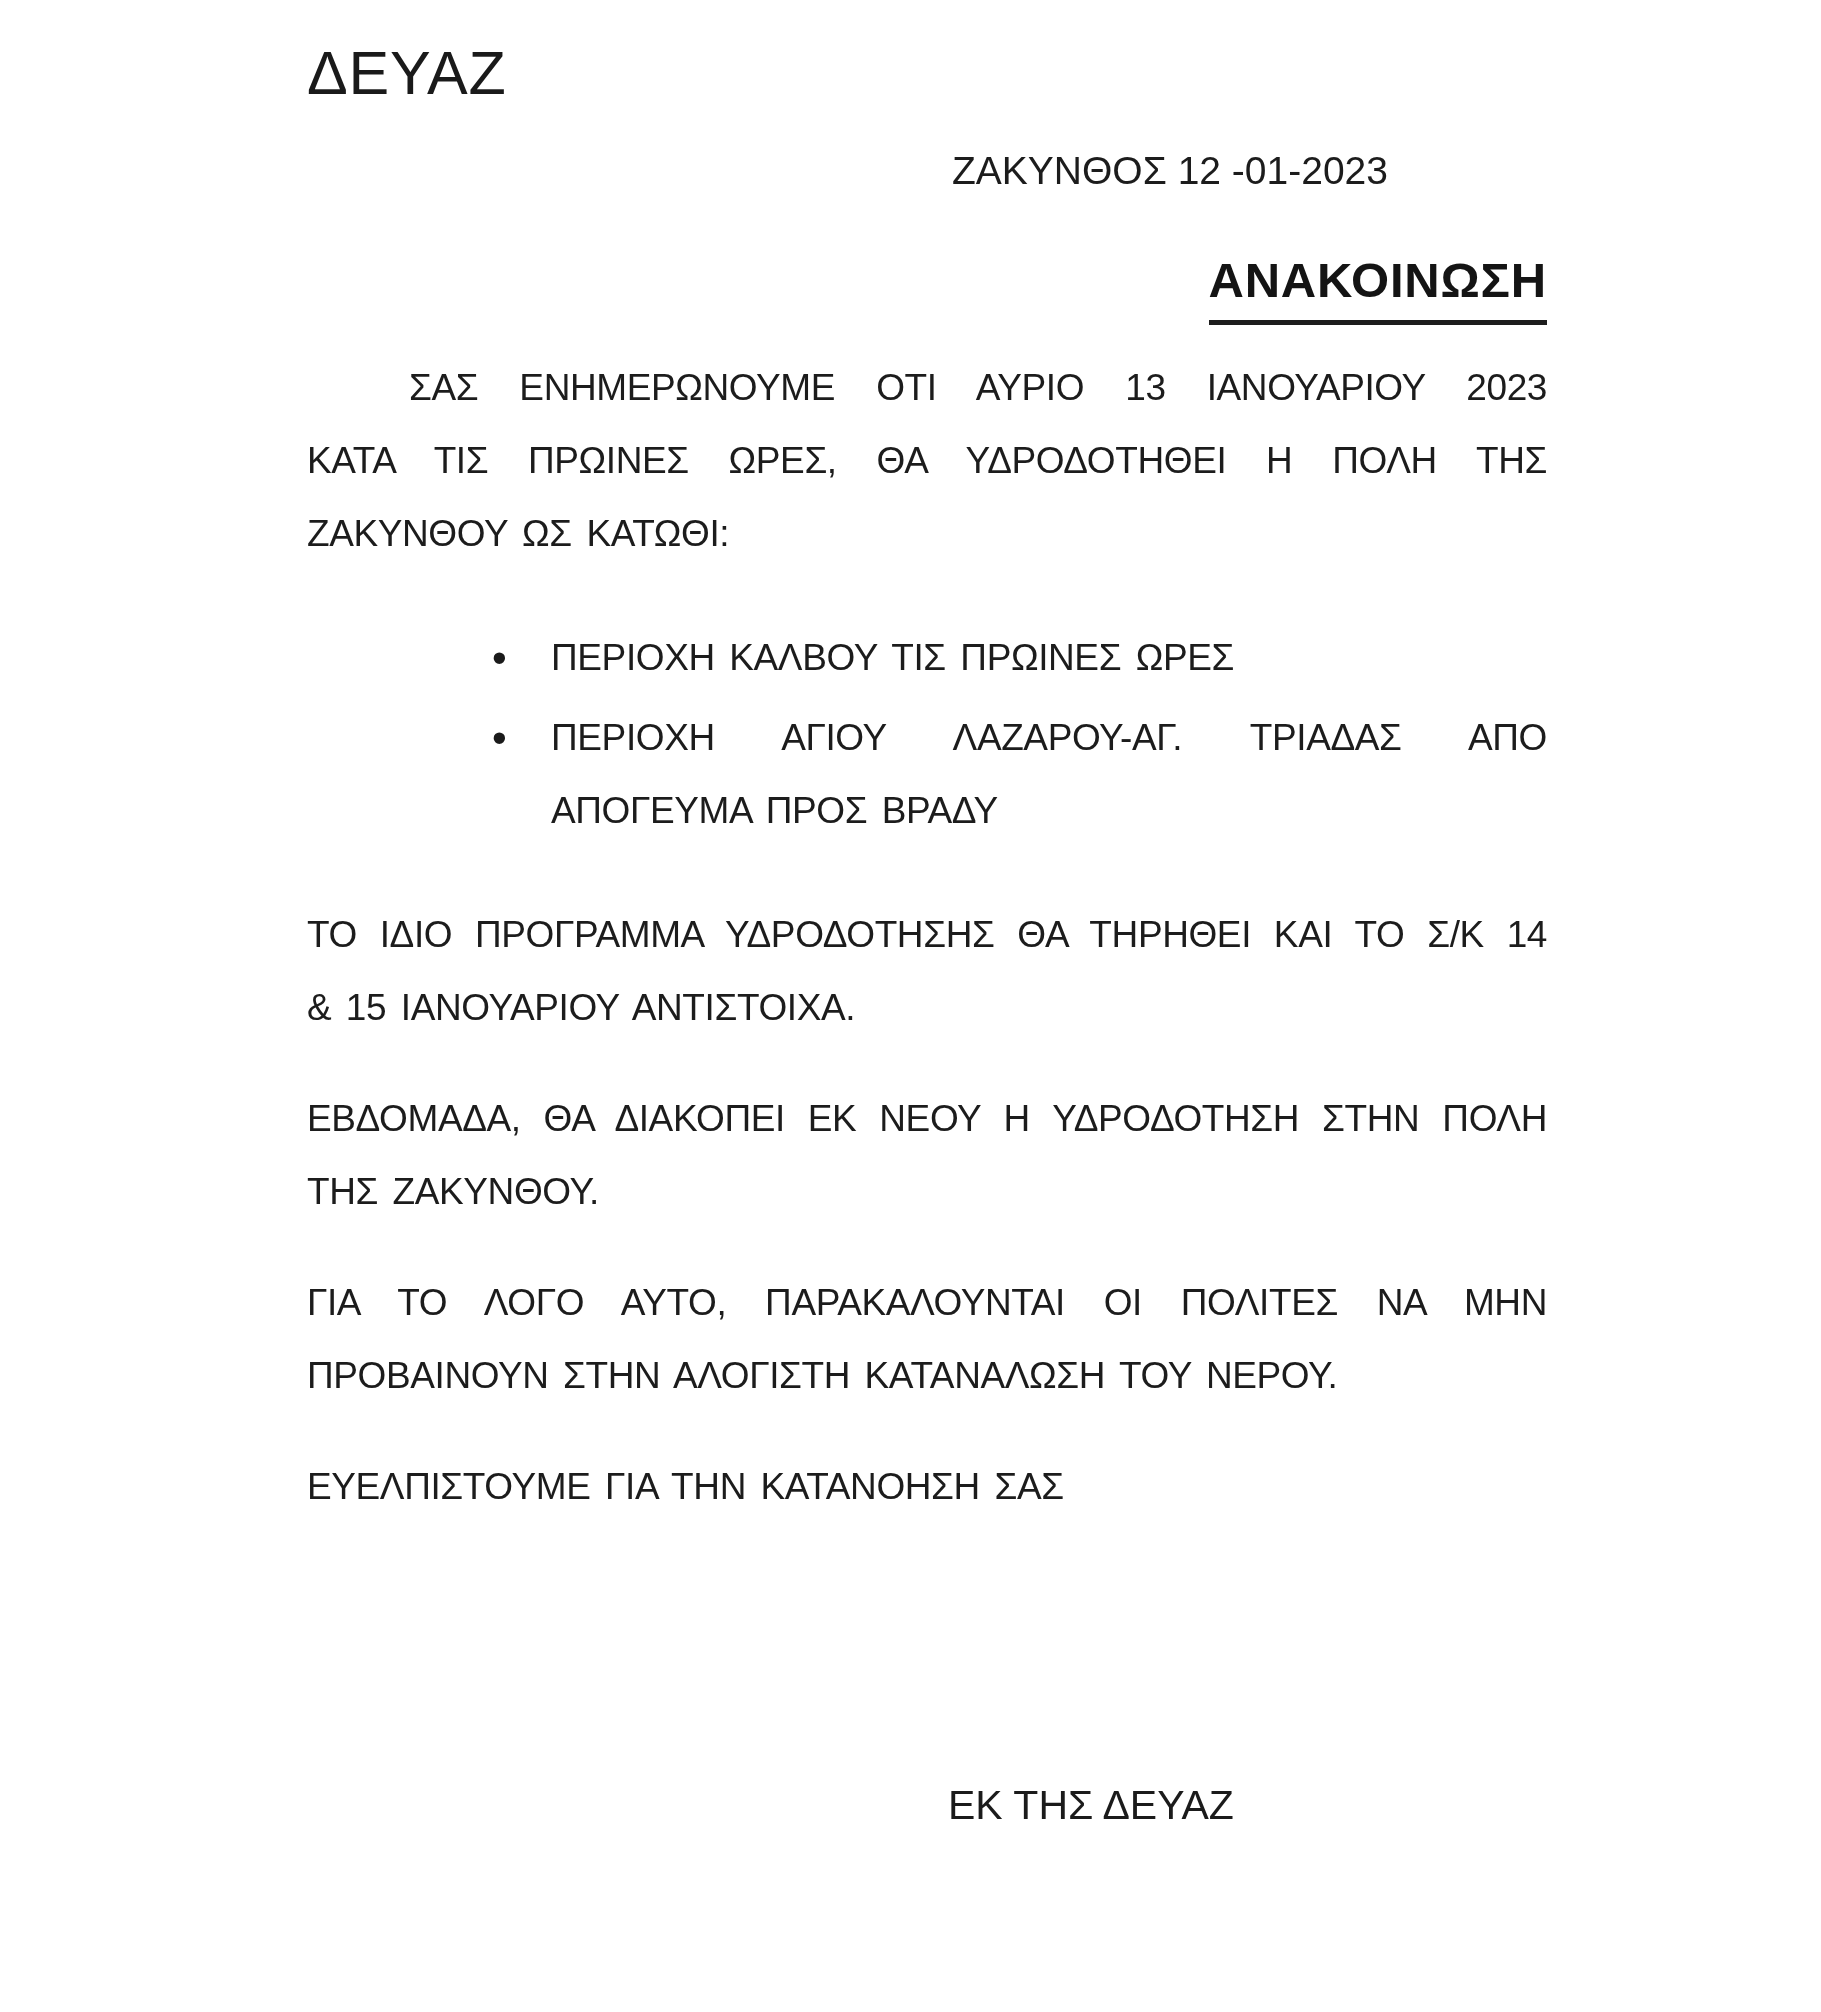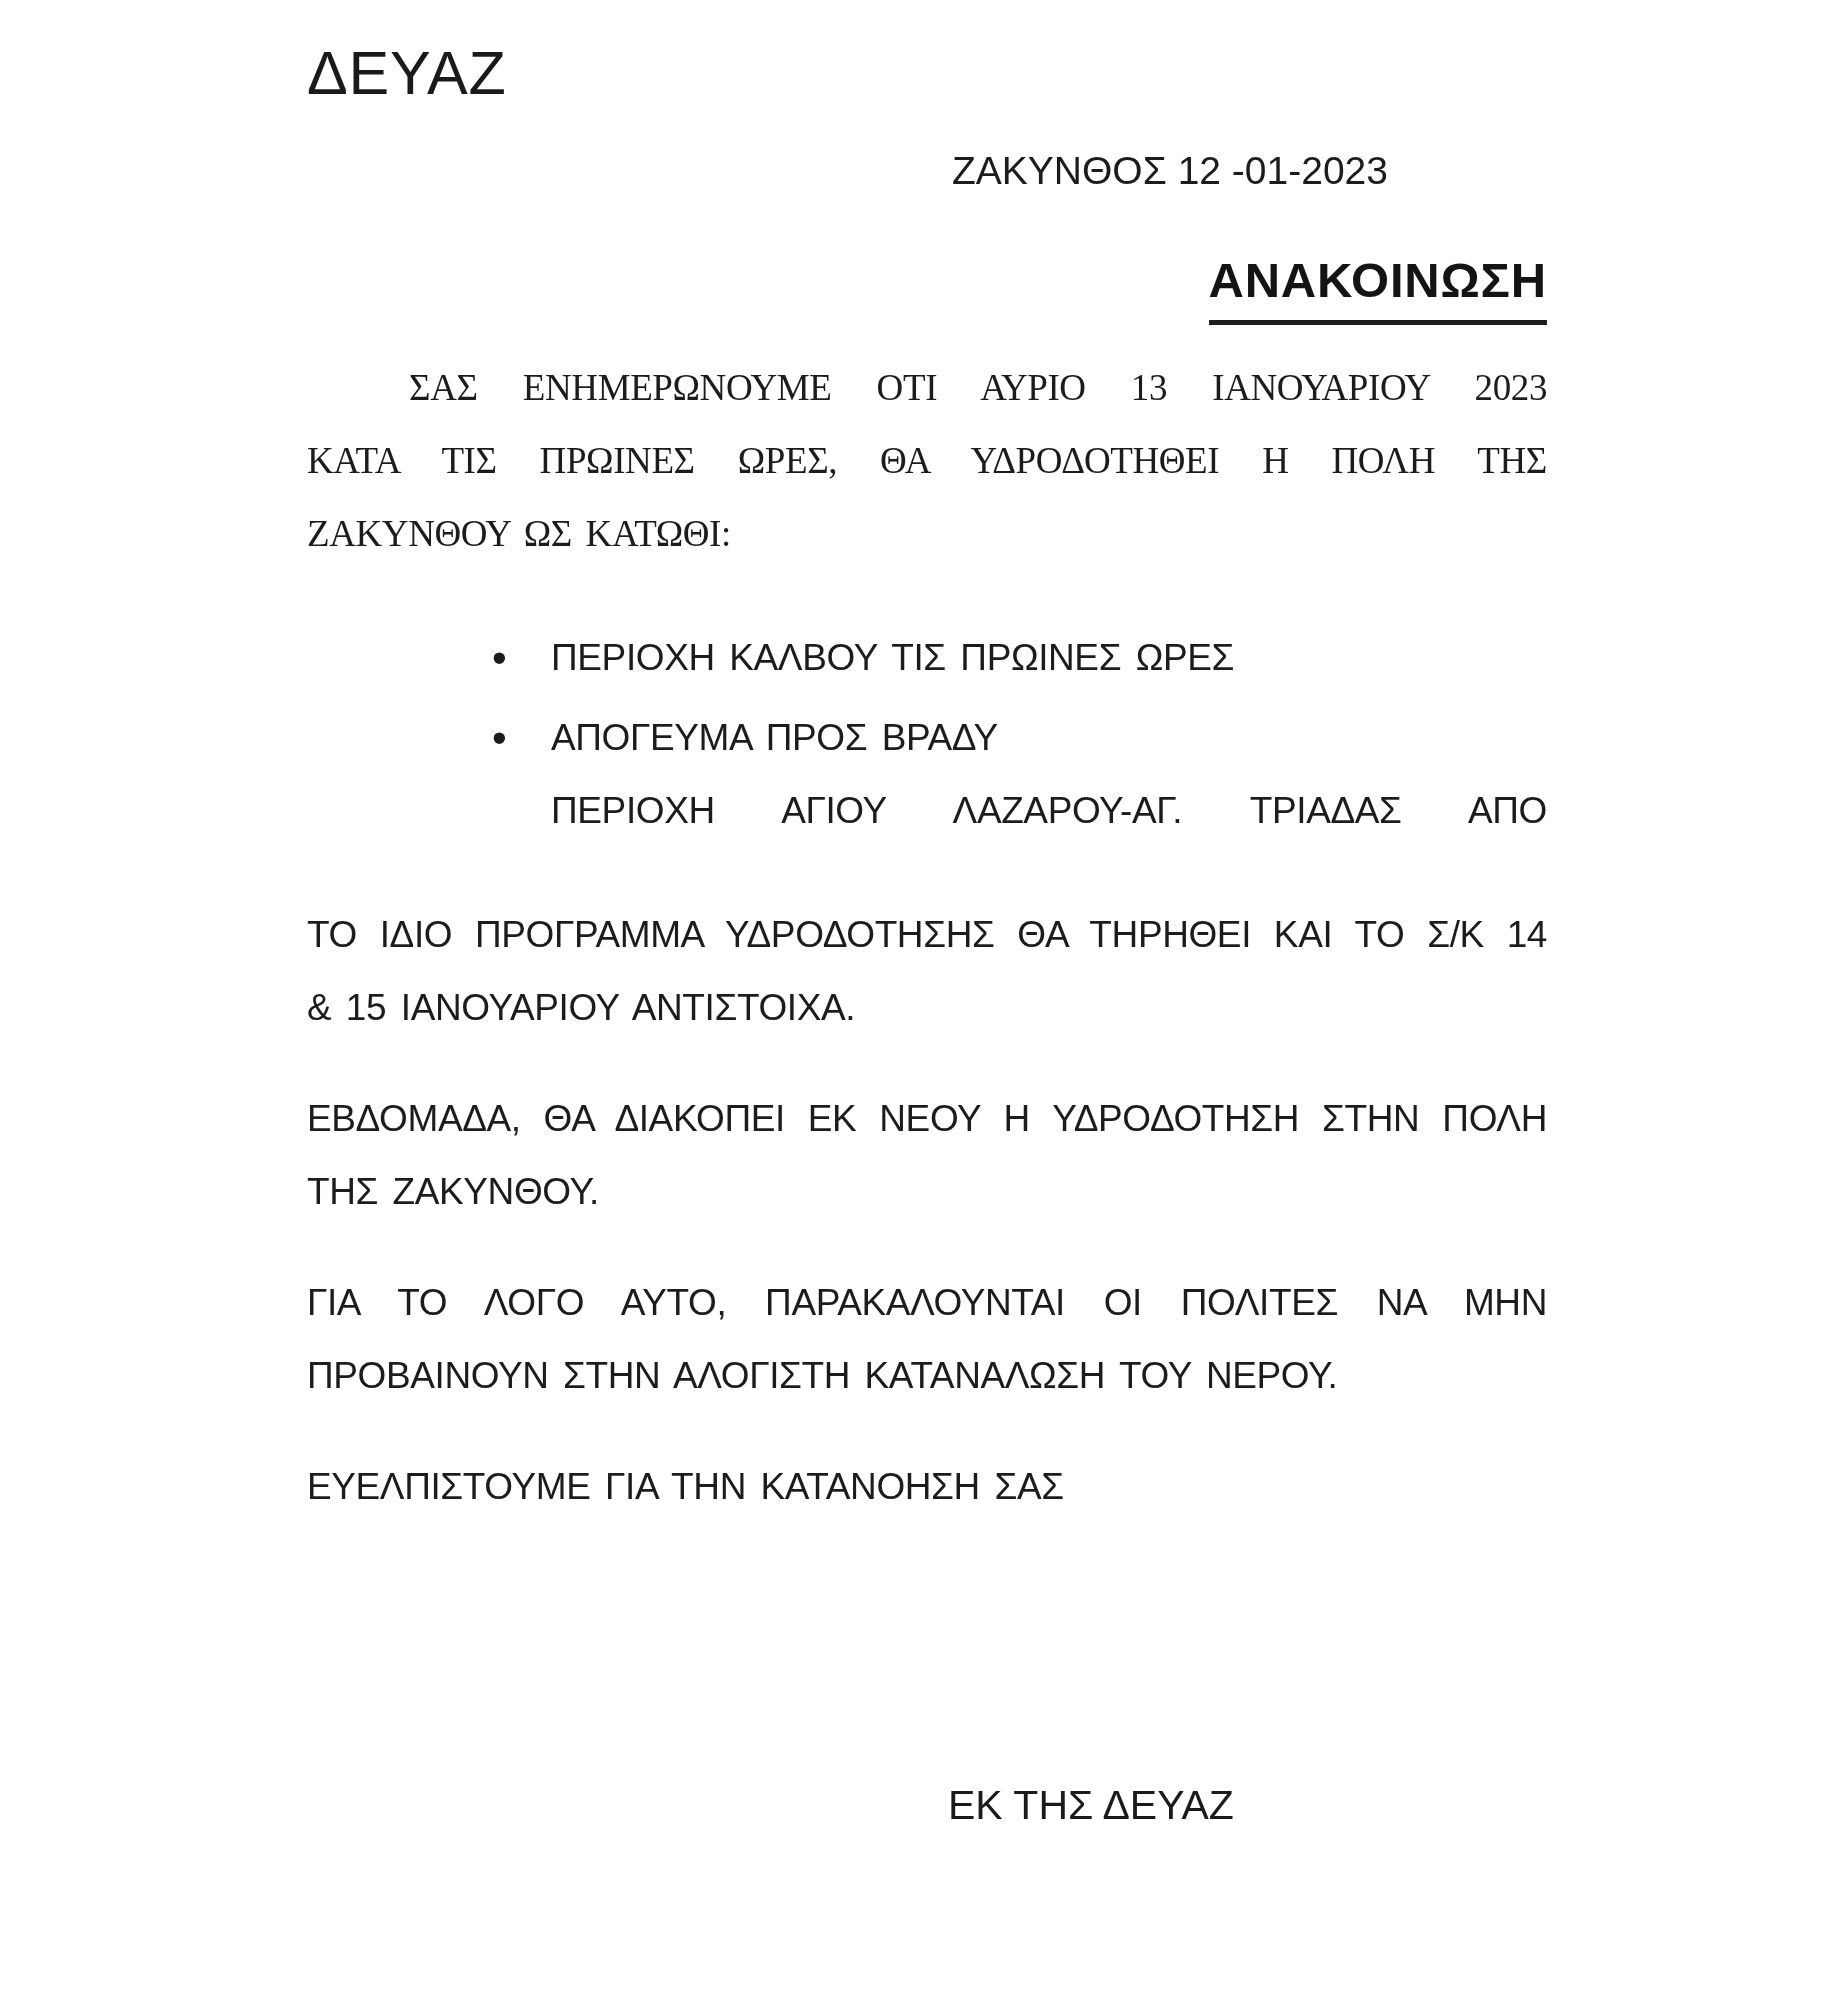--- a/index.html
+++ b/index.html
@@ -38,21 +38,21 @@
   .doc-title{
     display:inline-block;
     font-size:49px;
     font-weight:700;
     letter-spacing:0.8px;
     border-bottom:5.5px solid #1d1d1d;
     padding-bottom:6.3px;
     color:#141414;
   }
   .para{margin-top:38px;}
-  .para.first{margin-top:23.6px;font-family:Liberation Serif, serif;}
+  .para.first{margin-top:23.6px;}
   .line{
     font-size:37px;
     line-height:73px;
     letter-spacing:-0.4px;
     word-spacing:4.7px;
     color:#1c1c1c;
   }
   .just{
     text-align:justify;
     text-align-last:justify;
@@ -108,22 +108,22 @@
   <ul class="bullets">
     <li>
       <span class="marker">•</span>
       <div class="btext">
         <div class="line">ΠΕΡΙΟΧΗ ΚΑΛΒΟΥ ΤΙΣ ΠΡΩΙΝΕΣ ΩΡΕΣ</div>
       </div>
     </li>
     <li>
       <span class="marker">•</span>
       <div class="btext">
+        <div class="line just">ΠΕΡΙΟΧΗ ΑΓΙΟΥ ΛΑΖΑΡΟΥ-ΑΓ. ΤΡΙΑΔΑΣ ΑΠΟ</div>
         <div class="line">ΑΠΟΓΕΥΜΑ ΠΡΟΣ ΒΡΑΔΥ</div>
-        <div class="line just">ΠΕΡΙΟΧΗ ΑΓΙΟΥ ΛΑΖΑΡΟΥ-ΑΓ. ΤΡΙΑΔΑΣ ΑΠΟ</div>
       </div>
     </li>
   </ul>
 
   <div class="para schedule">
     <div class="line just">ΤΟ ΙΔΙΟ ΠΡΟΓΡΑΜΜΑ ΥΔΡΟΔΟΤΗΣΗΣ ΘΑ ΤΗΡΗΘΕΙ ΚΑΙ ΤΟ Σ/Κ 14</div>
     <div class="line">&amp; 15 ΙΑΝΟΥΑΡΙΟΥ ΑΝΤΙΣΤΟΙΧΑ.</div>
   </div>
 
   <div class="para">

